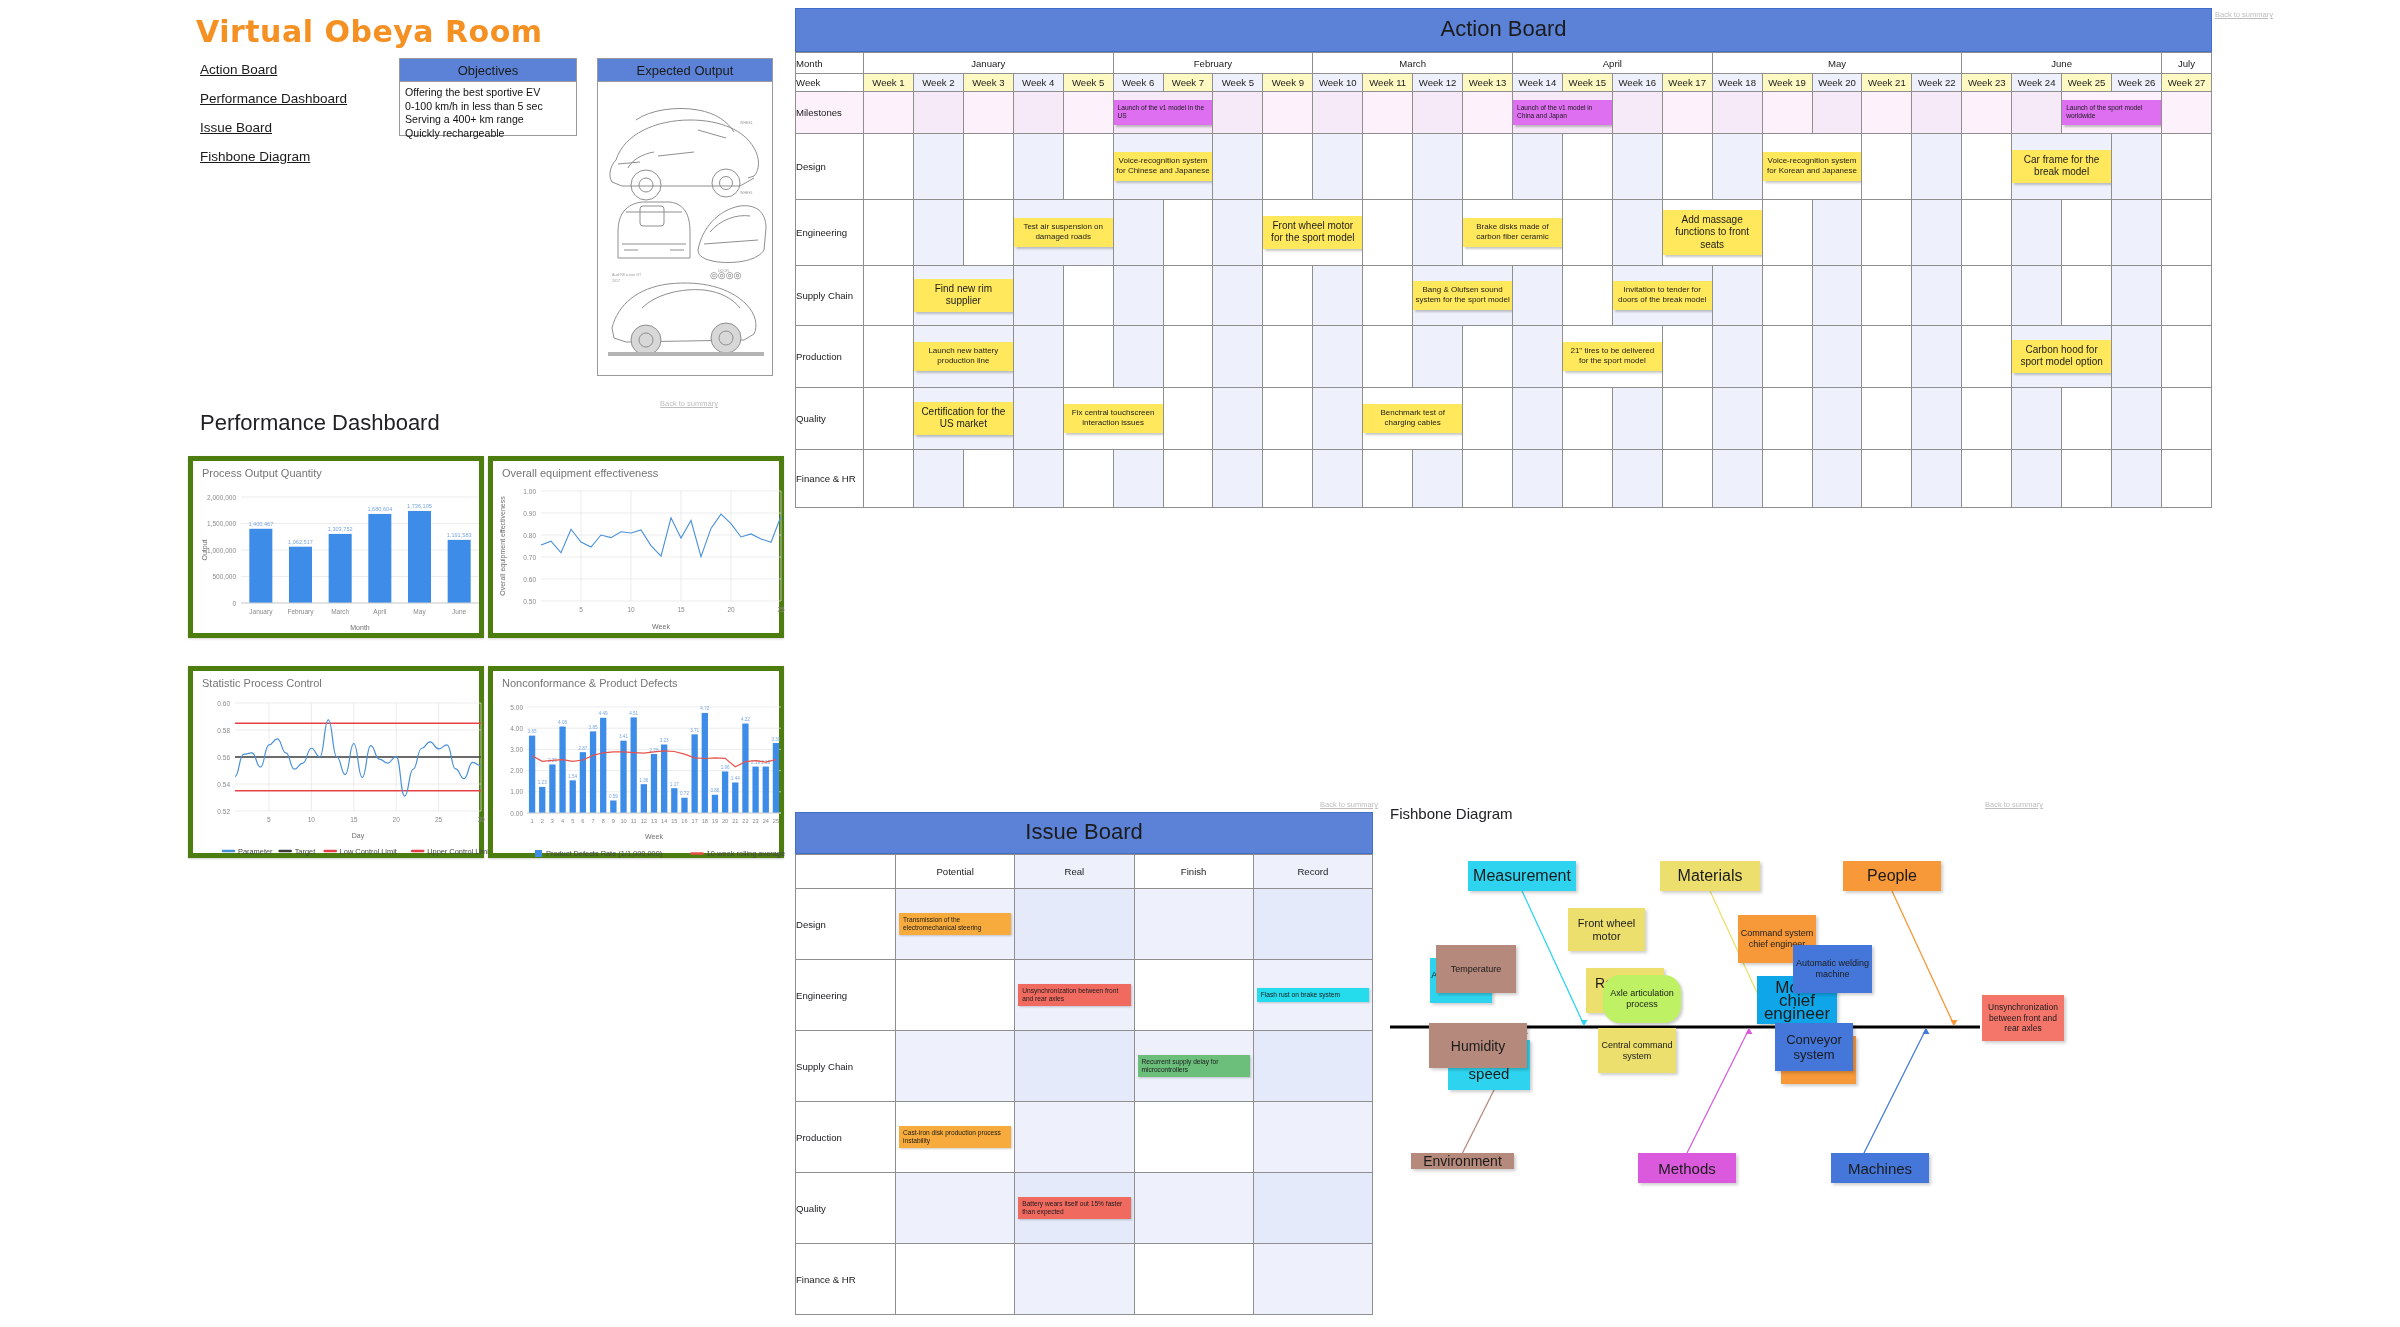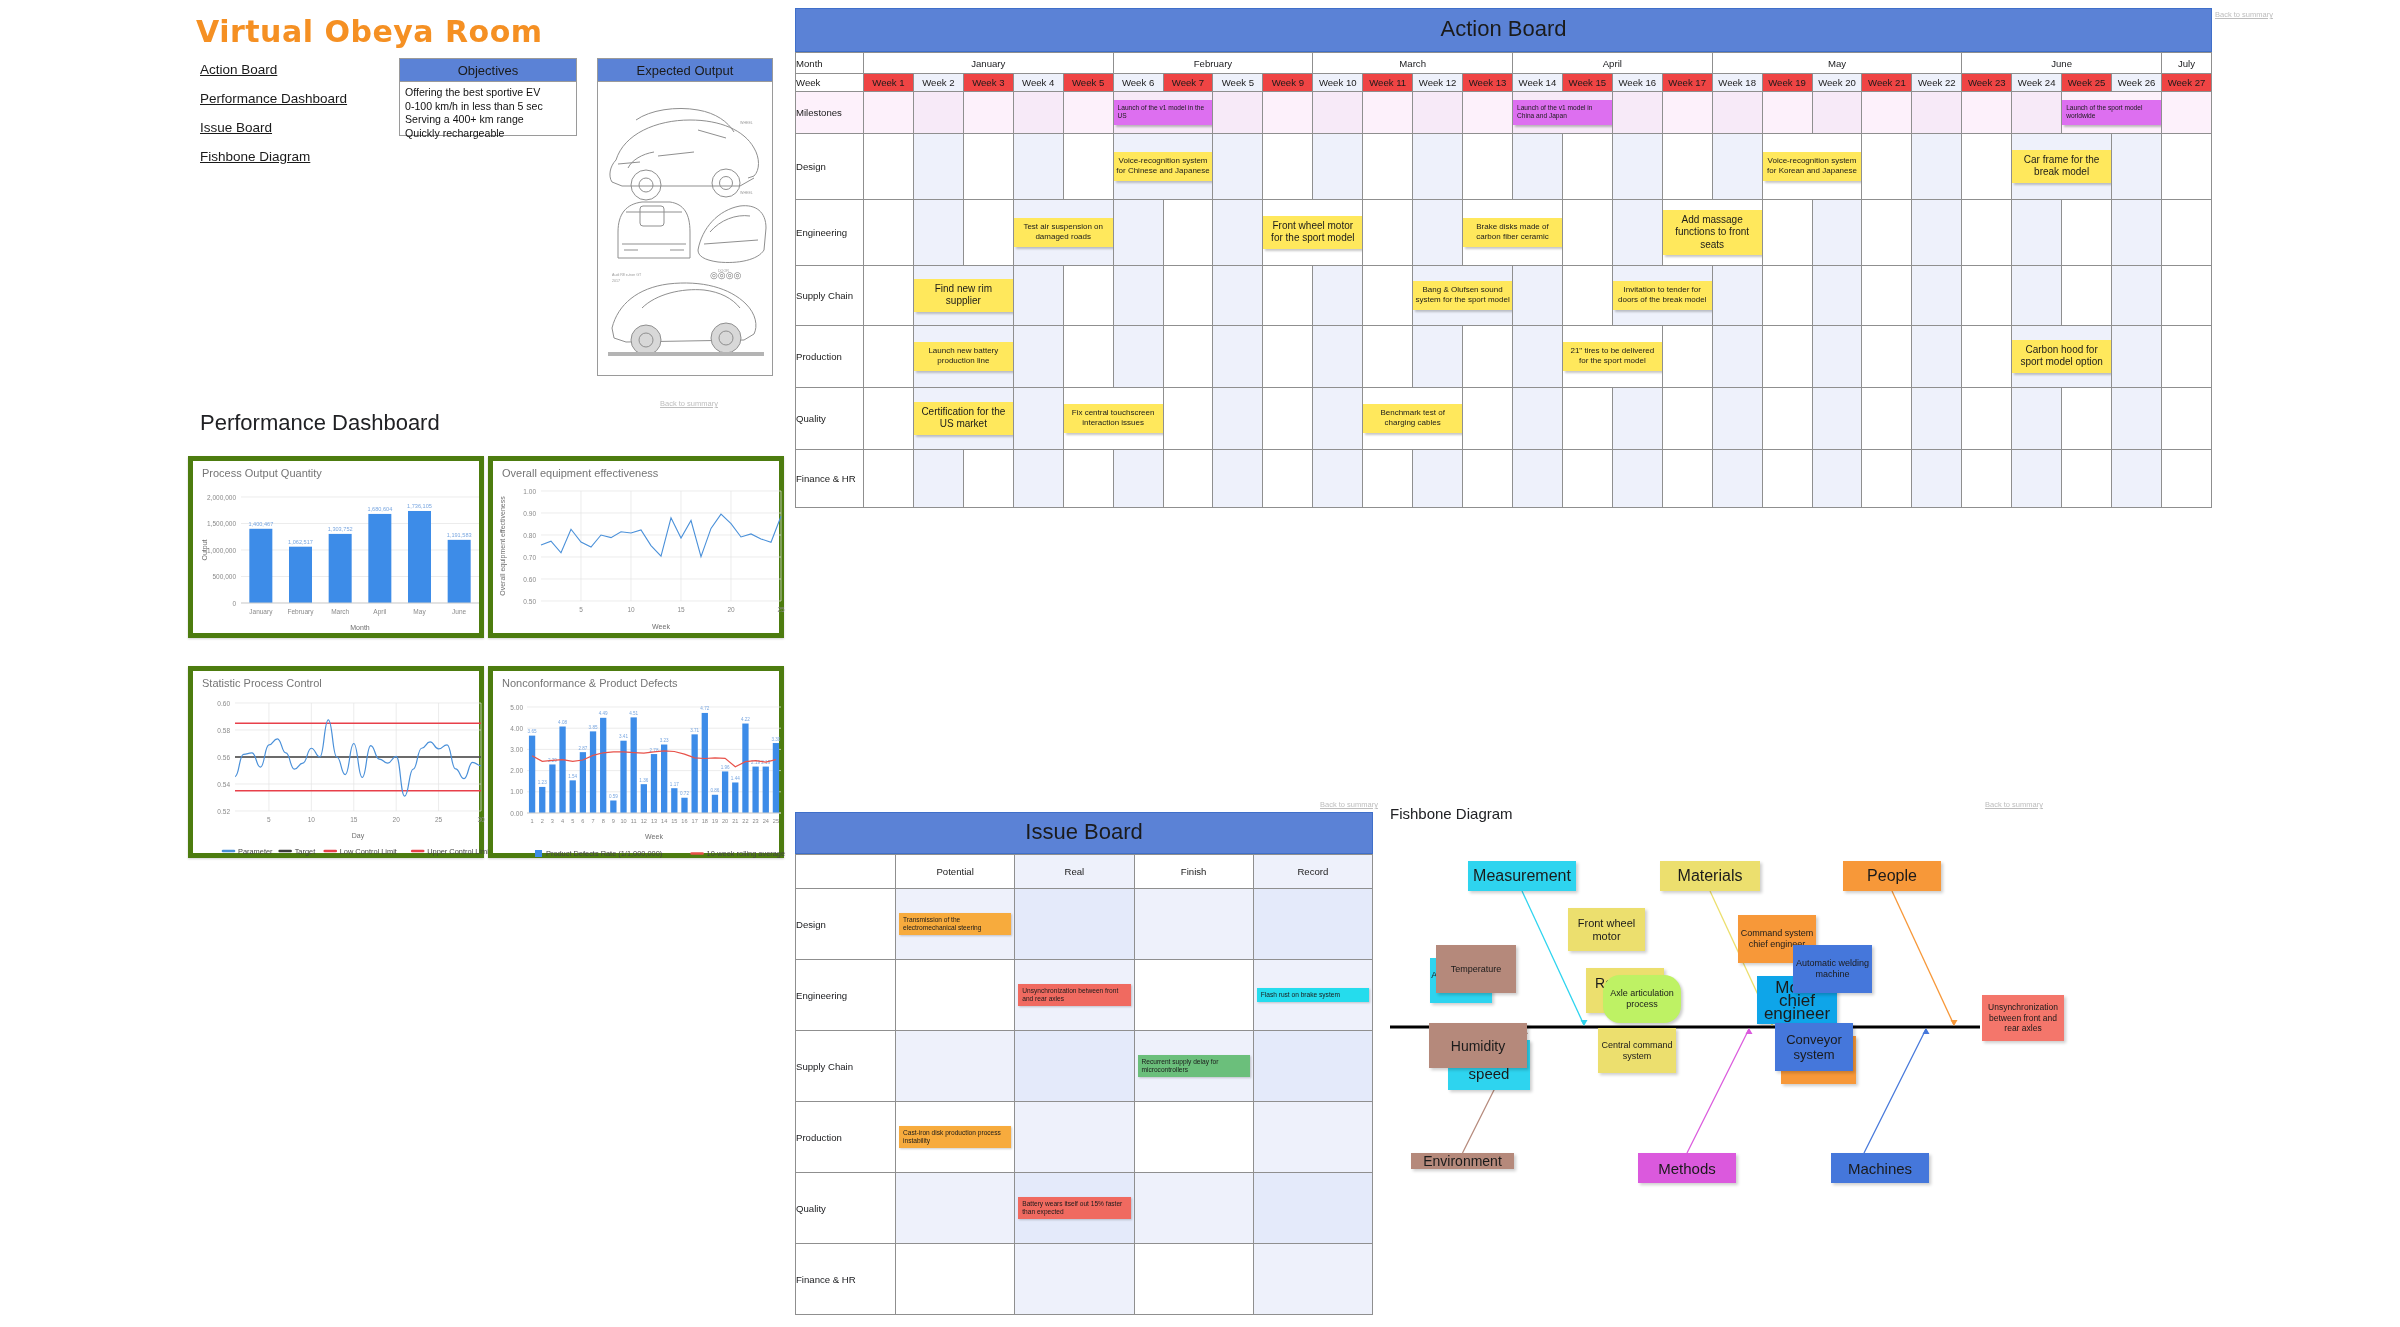--- a/index.html
+++ b/index.html
@@ -31,21 +31,21 @@
   .grid{stroke:#e4e4e4;stroke-width:.7;}
   .legend-t{font-size:7.4px;fill:#444;font-family:"Liberation Sans",sans-serif;}
   
   #action-board{left:795px;top:8px;width:1417px;height:536px;}
   #ab-title{background:#5b82d6;color:#1b1b1b;font-size:22px;text-align:center;
             padding:7px 0 8px;border:1px solid #3f6fc9;box-sizing:border-box;height:44px;}
   table.grid-tbl{border-collapse:collapse;width:100%;table-layout:fixed;}
   table.grid-tbl td{border:1px solid #8f8f8f;font-size:9.6px;padding:0;}
   .rowlab{width:68px;font-size:11px;padding-left:5px;background:#fff;color:#1b1b1b;}
   .hdr-month{text-align:center;font-size:11px;height:20px;background:#fff;}
-  .hdr-week{text-align:center;font-size:8.6px;height:17px;background:#ef4444;color:#1b1b1b;}
+  .hdr-week{text-align:center;font-size:8.6px;height:17px;background:#fef9c3;color:#1b1b1b;}
   .hdr-week.alt{background:#eef1fb;}
   .cell{height:1px;background:#fff;vertical-align:middle;}
   .cell.alt{background:#eef1fb;}
   .ms-row td{background:#fdf1fb;}
   .ms-row td.alt{background:#f7eaf8;}
   .sticky{background:#ffe85c;box-shadow:1.5px 1.5px 2px rgba(0,0,0,.22);
           font-size:8px;line-height:10.5px;text-align:center;padding:4px 2px;
           color:#1b1b1b;margin:8px auto;}
   .sticky.big{font-size:10px;line-height:12.5px;}
   .sticky.ms{background:#dd6ff0;font-size:6.6px;line-height:8.4px;text-align:left;

